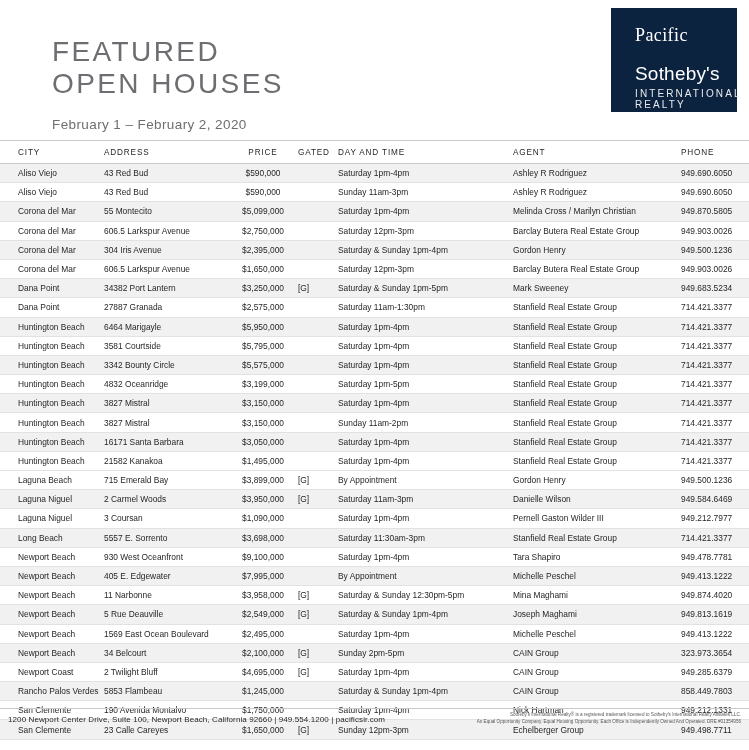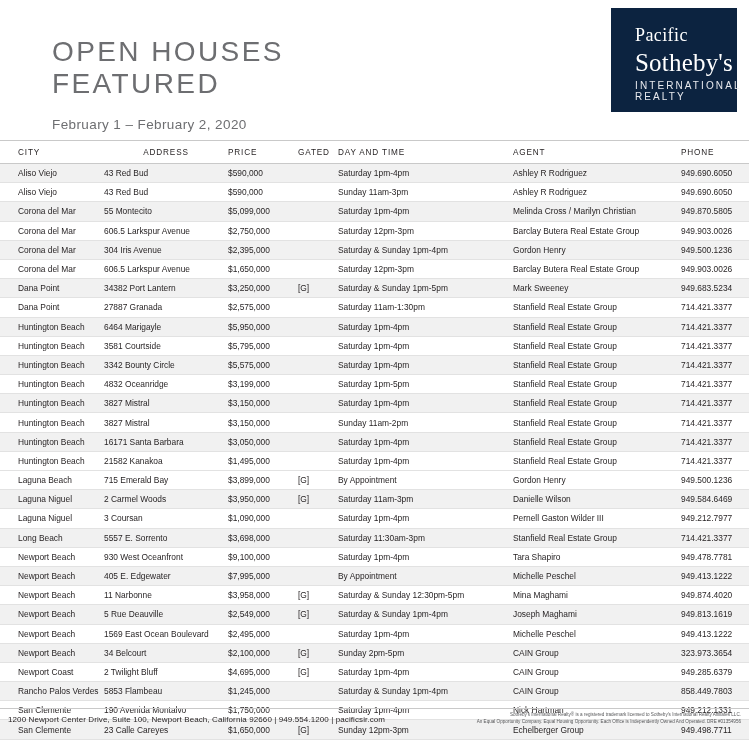--- a/index.html
+++ b/index.html
@@ -52,24 +52,24 @@
     color: #ffffff;
     padding: 18px 0 0 24px;
   }
   .logo-pacific {
     font-family: "Liberation Serif", serif;
     font-size: 18px;
     letter-spacing: 0.4px;
     line-height: 1.1;
   }
   .logo-sothebys {
-    font-family: Liberation Serif, serif;
-    font-size: 25px;
+    font-family: Liberation Sans, sans-serif;
+    font-size: 19px;
     letter-spacing: 0.2px;
-    margin-top: 4px;
+    margin-top: 18px;
     line-height: 1.05;
   }
   .logo-intl {
     font-size: 10px;
     letter-spacing: 2.1px;
     margin-top: 4px;
     color: #e9eaee;
   }
 
   
@@ -102,28 +102,28 @@
     border-bottom: 1px solid #e2e2e2;
     white-space: nowrap;
     overflow: hidden;
     text-overflow: ellipsis;
   }
   tbody tr.shade td { background: #f1f1f1; }
 
   
   .c-city     { width: 104px; padding-left: 18px !important; }
   .c-address  { width: 124px; padding-left: 0px; }
-  .c-price    { width: 70px; }
+  .c-price    { width: 70px; text-align: center; }
   .c-gated    { width: 40px; margin-top: 20px; }
   .c-daytime  { width: 175px; }
   .c-agent    { width: 168px; }
   .c-phone    { width: 68px; }
 
   th.c-city    { padding-left: 18px; }
-  thead th.c-address { padding-left: 0; text-align: center; }
+  thead th.c-address { padding-left: 0; }
 
   
   .footer {
     position: absolute;
     left: 0; bottom: 16px;
     width: 749px;
     height: 26px;
     border-top: 1px solid #c9c9c9;
     padding-top: 5px;
   }
@@ -144,22 +144,22 @@
     max-width: 360px;
   }
 </style>
 </head>
 <body>
 
 <div class="page">
 
   <div class="header">
     <div class="title-block">
+      <div class="title-line">FEATURED</div>
       <div class="title-line">OPEN HOUSES</div>
-      <div class="title-line">FEATURED</div>
       <div class="subtitle">February 1 – February 2, 2020</div>
     </div>
 
     <div class="logo-box">
       <div class="logo-pacific">Pacific</div>
       <div class="logo-sothebys">Sotheby's</div>
       <div class="logo-intl">INTERNATIONAL REALTY</div>
     </div>
   </div>
 

